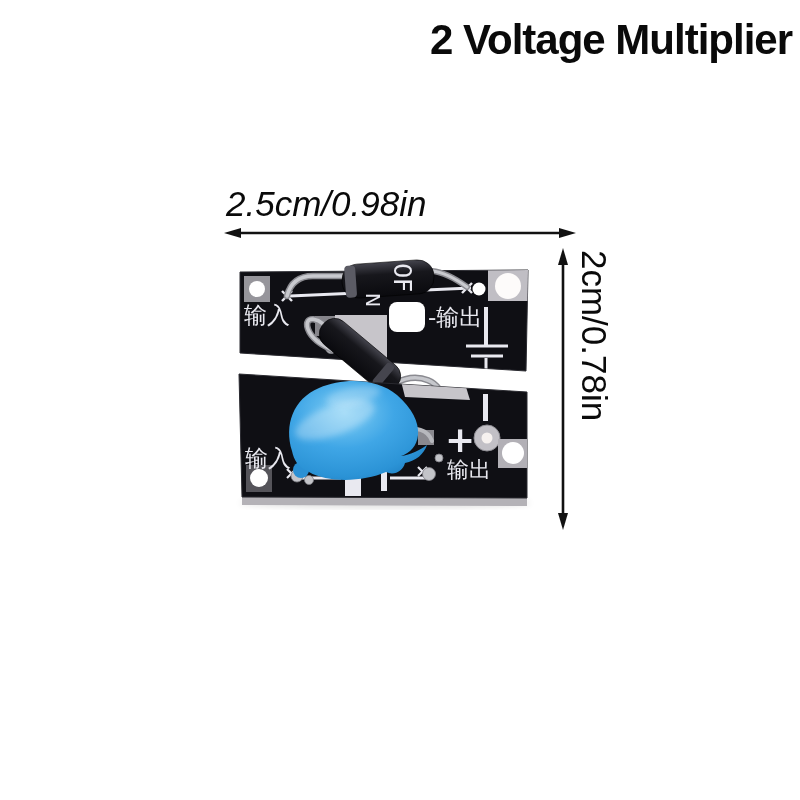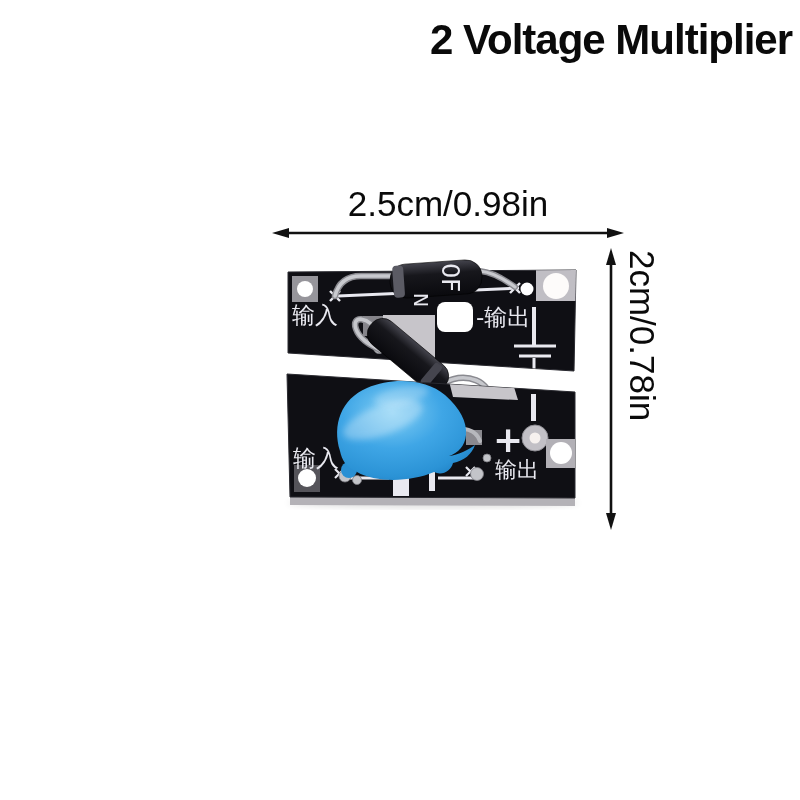--- a/index.html
+++ b/index.html
@@ -1,28 +1,28 @@
 <!DOCTYPE html>
 <html><head>
 <meta charset="utf-8">
 <style>
   html,body{margin:0;padding:0;}
   body{
     width:800px;height:800px;background:#ffffff;position:relative;
     font-family:"Liberation Sans","DejaVu Sans",sans-serif;overflow:hidden;
   }
-  .stage{position:absolute;inset:0;margin-left:48px;}
+  .stage{position:absolute;inset:0;}
   .title{
     position:absolute;top:16px;right:8px;
     font-size:42px;font-weight:700;letter-spacing:-1px;color:#0a0a0a;
     white-space:nowrap;
   }
   .dim-label-w{
     position:absolute;left:226px;top:184px;width:348px;
-    text-align:center;font-size:35px;color:#0a0a0a;white-space:nowrap;
+    text-align:left;font-size:35px;color:#0a0a0a;white-space:nowrap;font-style:italic;
   }
   .dim-arrow-w{position:absolute;left:224px;top:226px;}
   .dim-arrow-h{position:absolute;left:556px;top:248px;}
   .dim-label-h{
     position:absolute;left:574px;top:250px;height:278px;
     display:flex;align-items:center;
     writing-mode:vertical-rl;
     font-size:35px;color:#0a0a0a;white-space:nowrap;
   }
   .photo{position:absolute;left:235px;top:255px;width:300px;height:255px;}

